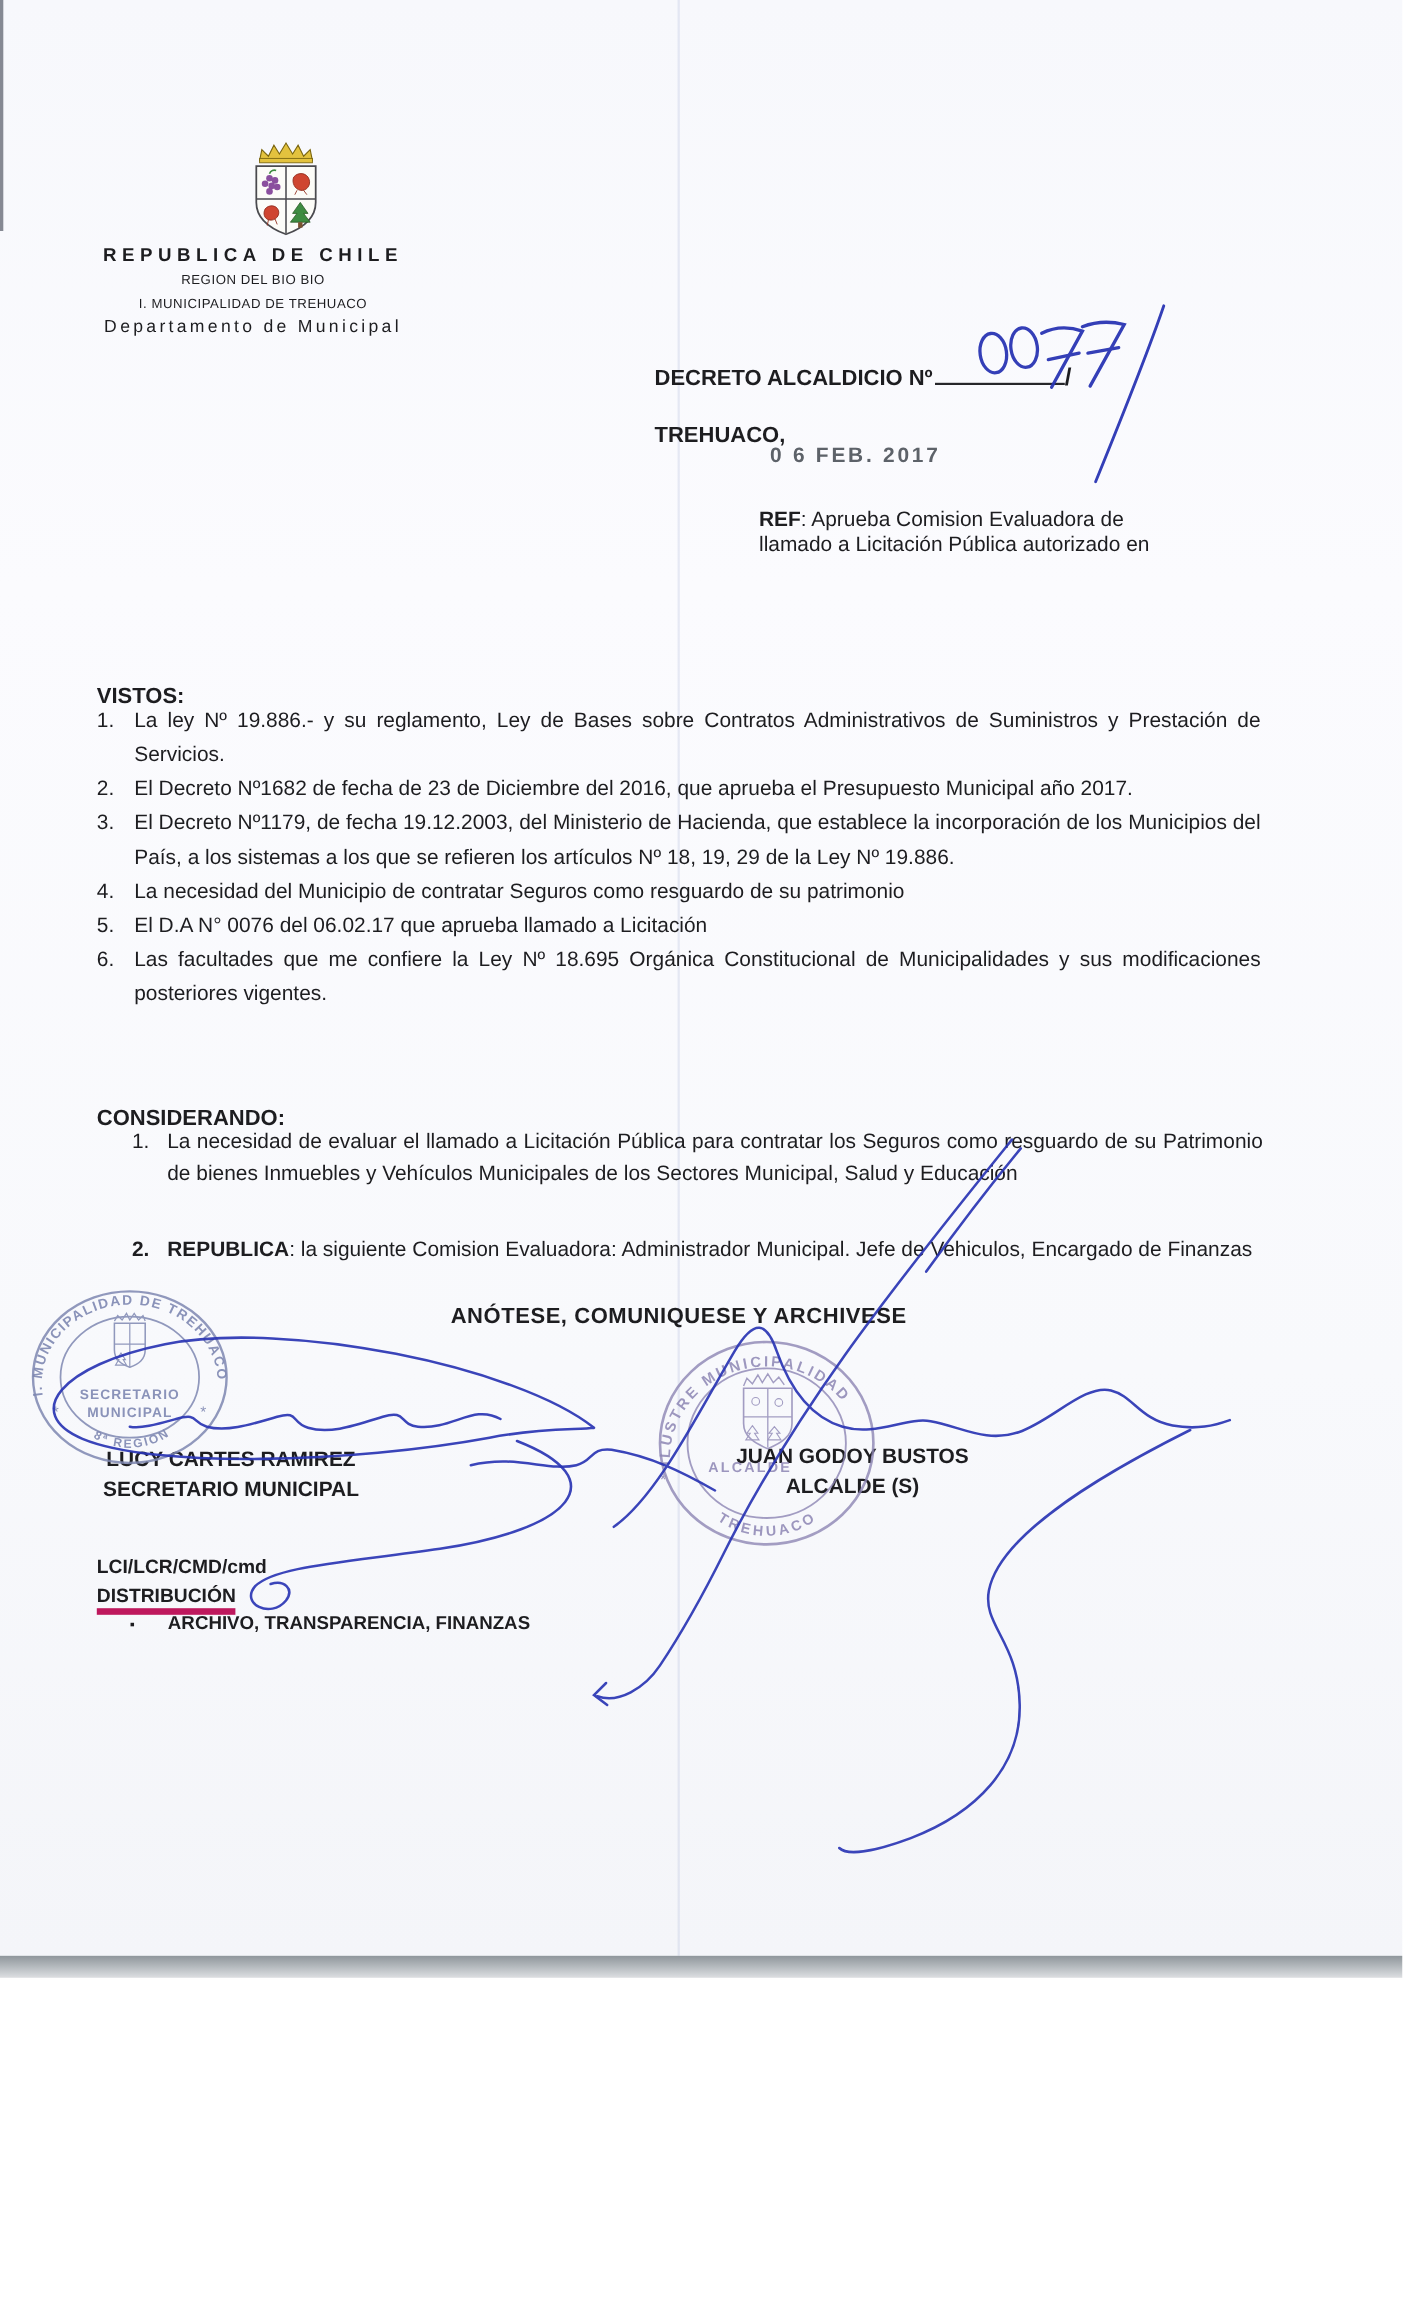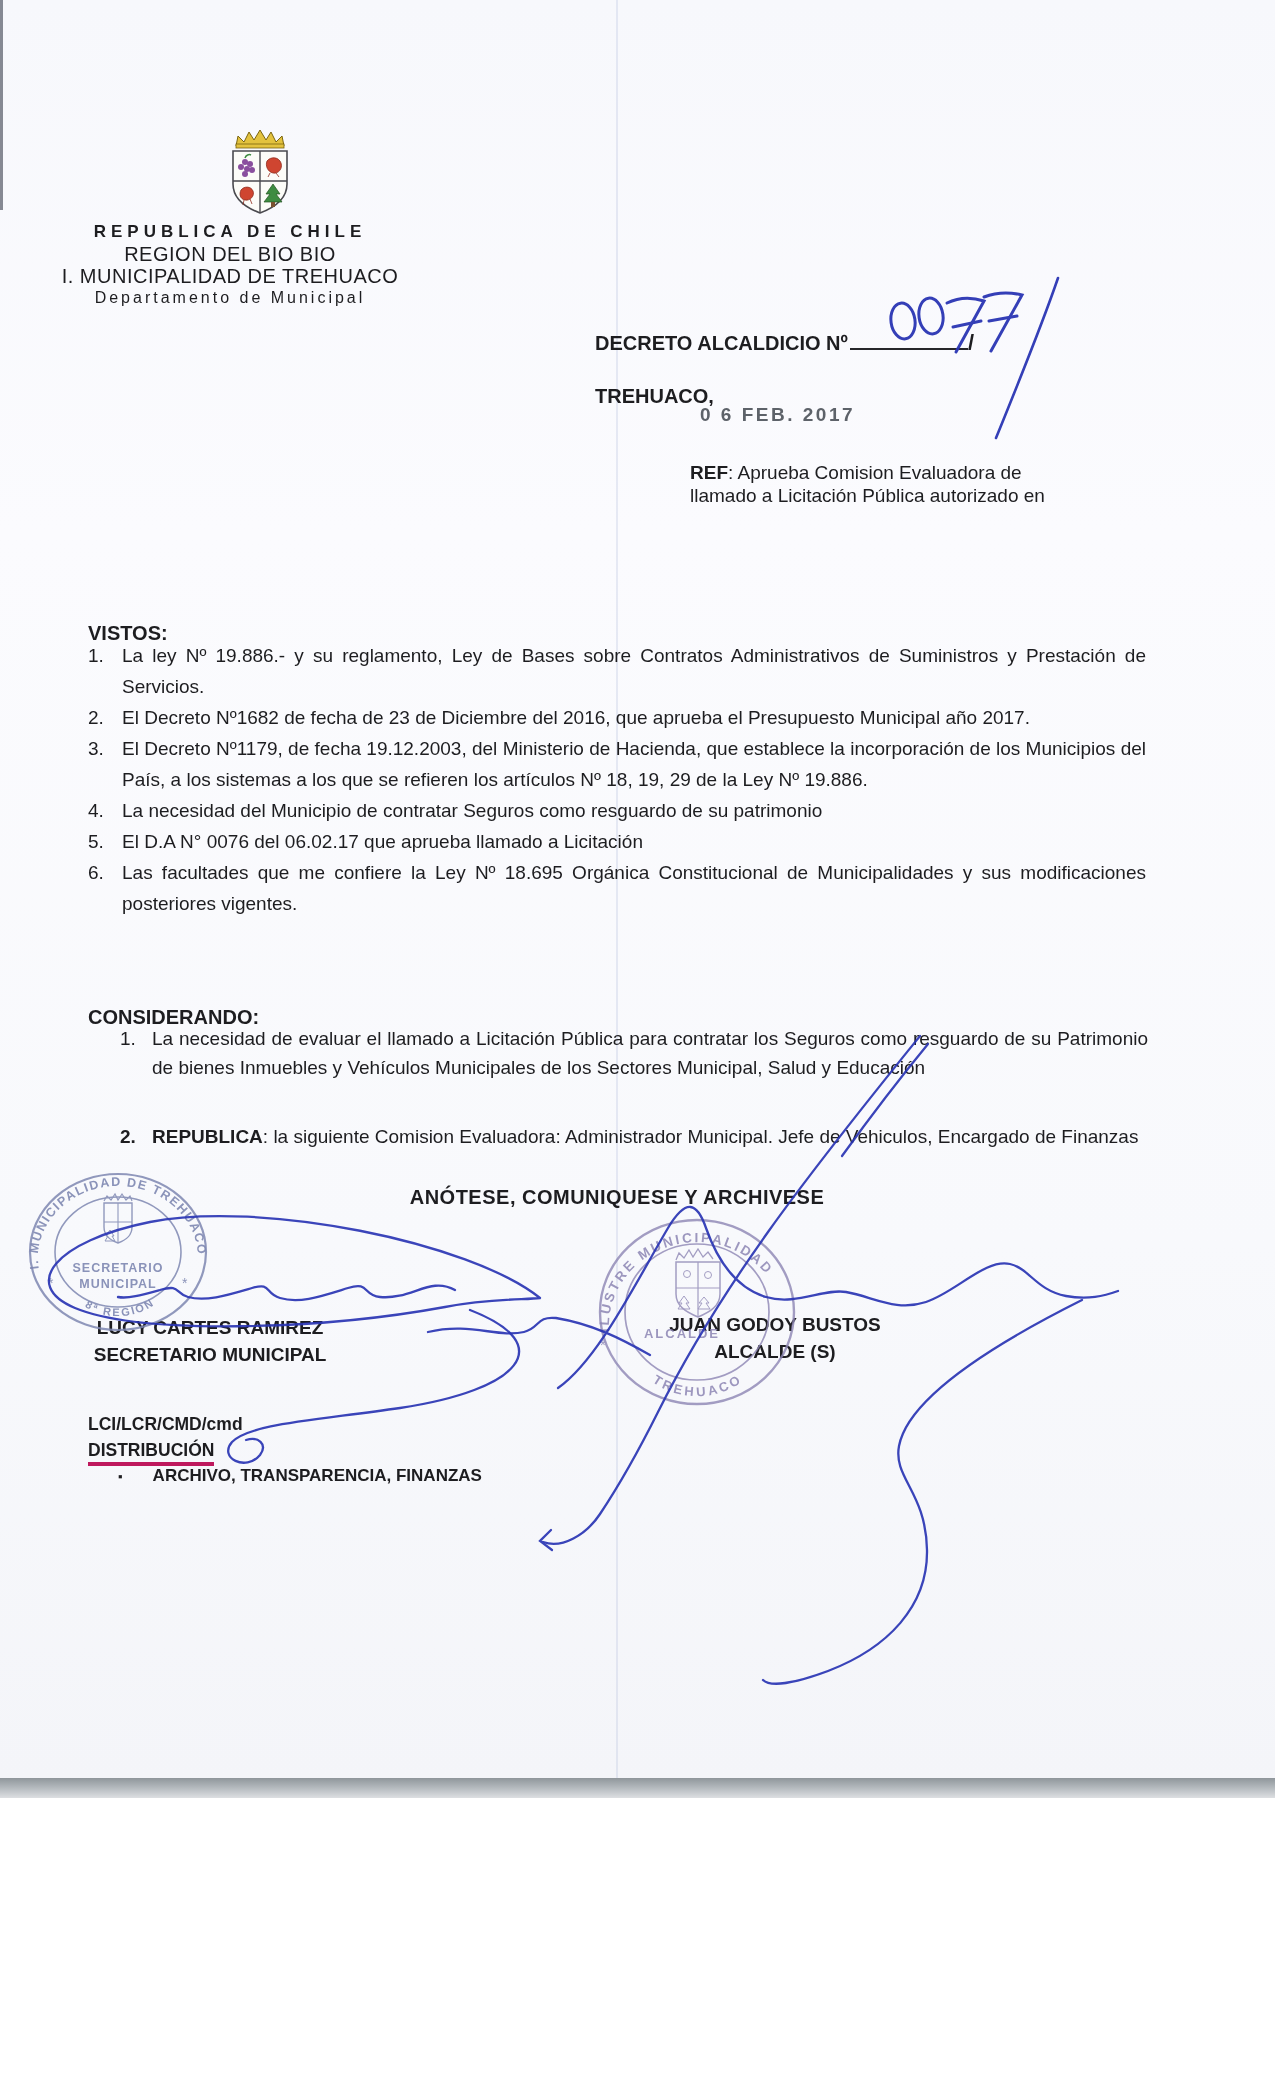--- a/index.html
+++ b/index.html
@@ -9,21 +9,21 @@
   .scan{position:absolute;left:0;top:0;width:1275px;height:1778px;
         background:linear-gradient(180deg,#f7f8fc 0%,#fbfbfe 30%,#f8f9fc 70%,#f4f5f9 100%);}
   .fold{position:absolute;left:616px;top:0;width:2px;height:1778px;background:rgba(175,188,220,0.28);}
   .edge-dark{position:absolute;left:0;top:0;width:3px;height:210px;background:rgba(40,45,60,0.55);}
   .scan-shadow{position:absolute;left:0;top:1778px;width:1275px;height:20px;
         background:linear-gradient(180deg,#8f969b 0%,#b9bec2 55%,#dddfe2 100%);}
   .abs{position:absolute;}
   
   .hdr{left:40px;top:221px;width:380px;text-align:center;line-height:22px;}
   .hdr .country{font-weight:bold;font-size:17px;letter-spacing:5px;}
-  .hdr .line{font-size:20px;letter-spacing:0.5px;}
+  .hdr .line{font-size:12px;letter-spacing:0.5px;}
   .hdr .dept{font-size:16px;letter-spacing:3px;}
   
   .decree{left:595px;top:330px;font-size:20px;font-weight:bold;white-space:nowrap;}
   .numline{display:inline-block;width:118px;border-bottom:2px solid #26262a;height:18px;margin-left:2px;}
   .pslash{font-size:22px;font-weight:bold;}
   .city{left:595px;top:385px;font-size:20px;font-weight:bold;}
   .datestamp{left:700px;top:404px;font-size:19px;font-weight:600;color:#5d6269;letter-spacing:2.5px;white-space:nowrap;}
   
   .ref{left:690px;top:461px;width:470px;font-size:19px;line-height:23px;}
   .ref b{font-weight:bold;}
@@ -39,21 +39,21 @@
   .cons-gap{height:40px;}
   .lead{font-weight:bold;}
   .closing{left:88px;top:1186px;width:1058px;text-align:center;font-size:20px;font-weight:bold;letter-spacing:0.5px;}
   
   .sig{text-align:center;font-weight:bold;font-size:19px;line-height:27px;}
   .sig-left{left:55px;top:1314px;width:310px;}
   .sig-right{left:600px;top:1311px;width:350px;}
   
   .initials{left:88px;top:1414px;font-size:17.5px;font-weight:bold;}
   .dist{left:88px;top:1440px;font-size:17.5px;font-weight:bold;}
-  .dist span{display:inline-block;border-bottom:4px solid #be185d;padding-bottom:1px;}
+  .dist span{display:inline-block;border-bottom:6px solid #be185d;padding-bottom:1px;}
   .distline{left:118px;top:1466px;font-size:17px;font-weight:bold;display:flex;align-items:center;}
   .bullet{font-size:13px;margin-right:30px;}
   svg text{font-family:"Liberation Sans",sans-serif;}
 </style>
 </head>
 <body>
 
 <div id="page">
   <div class="scan"></div>
   <div class="fold"></div>

